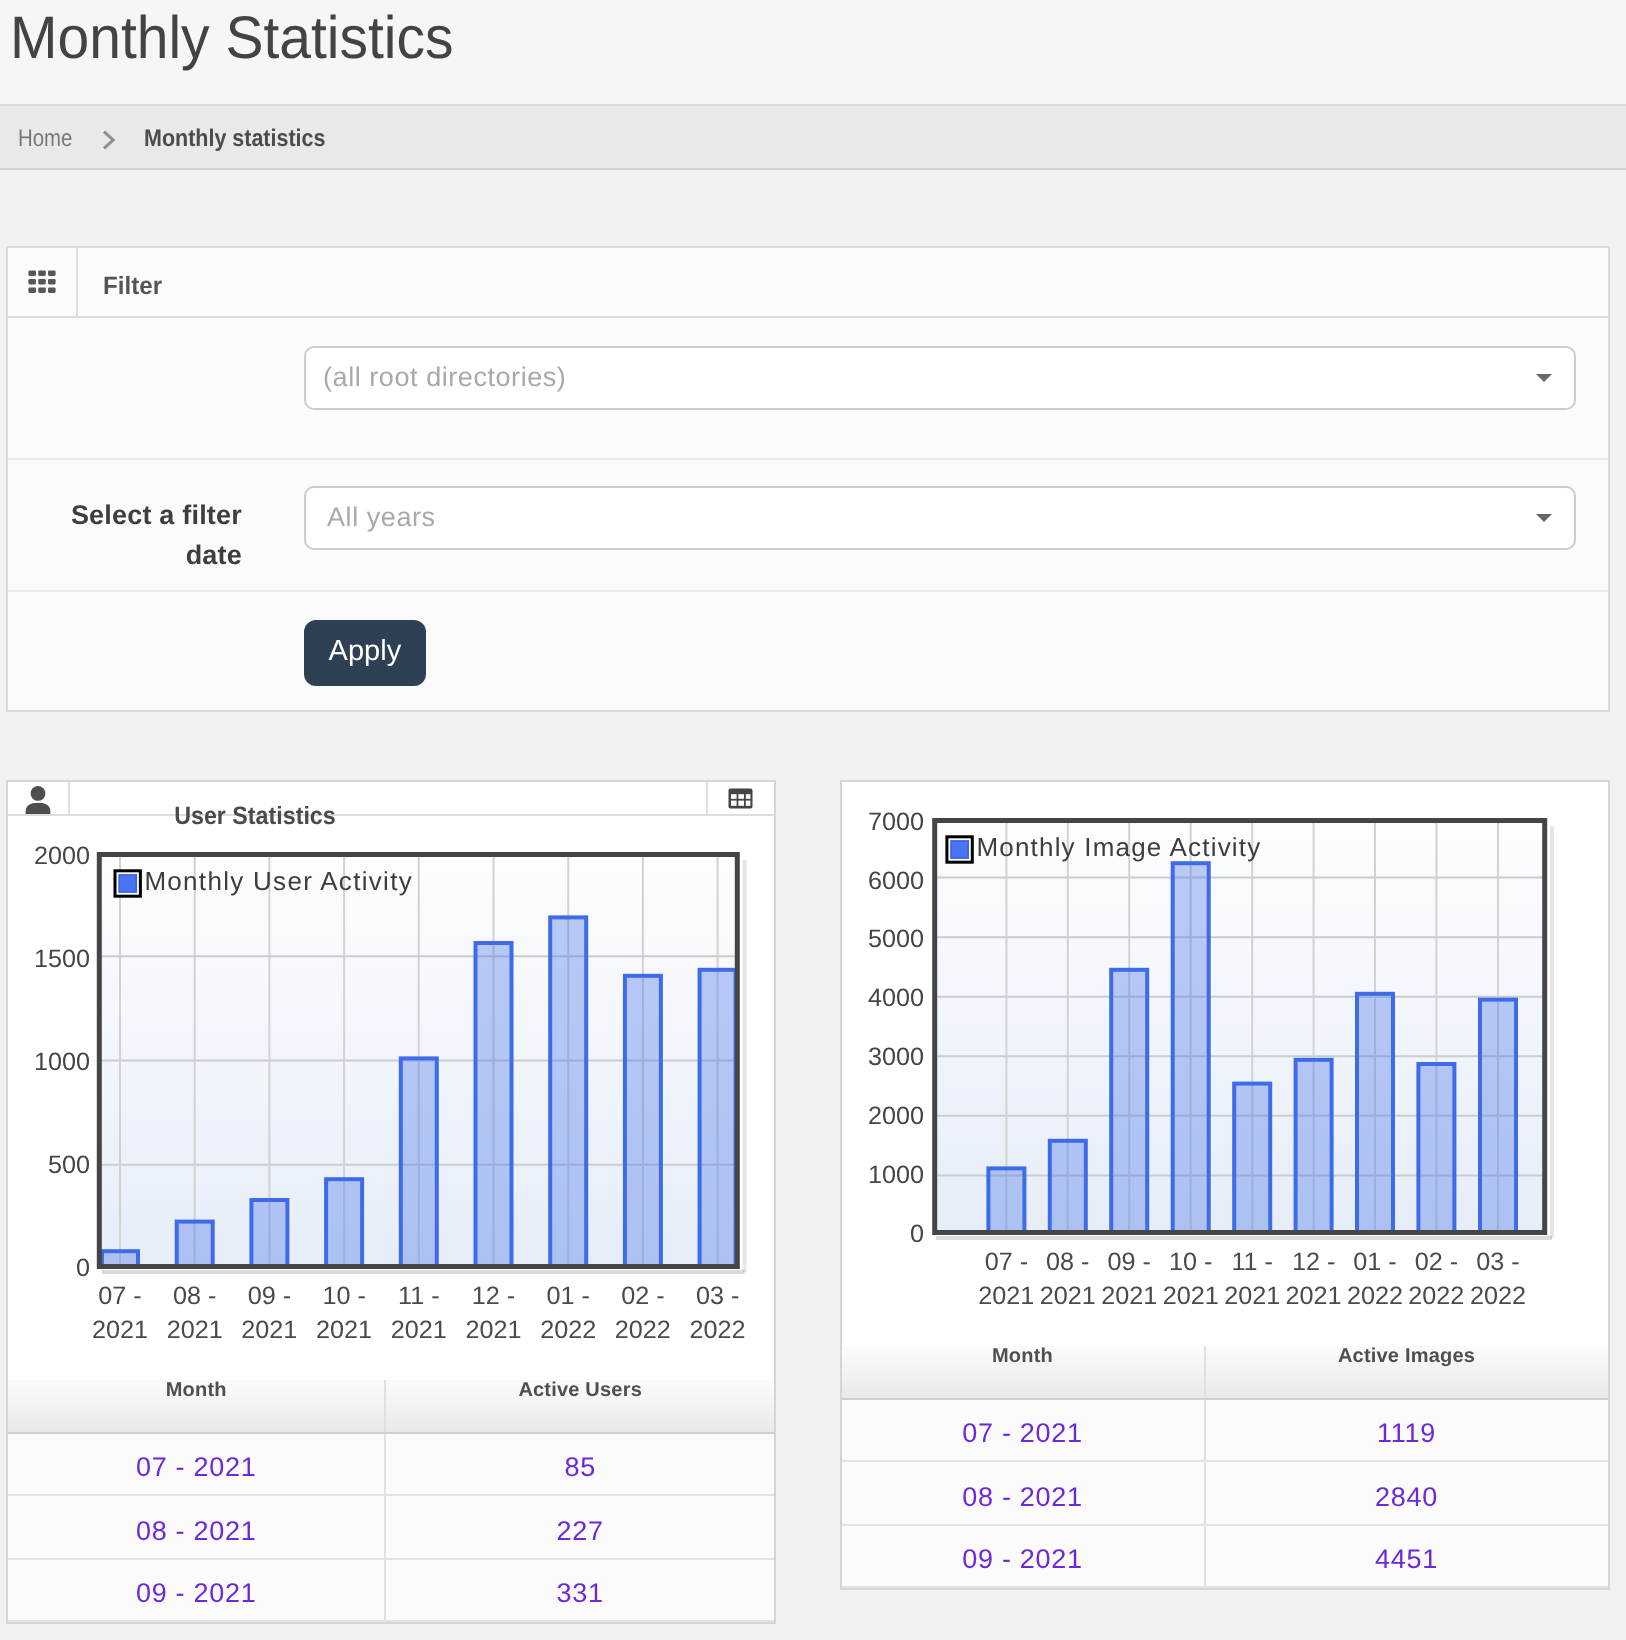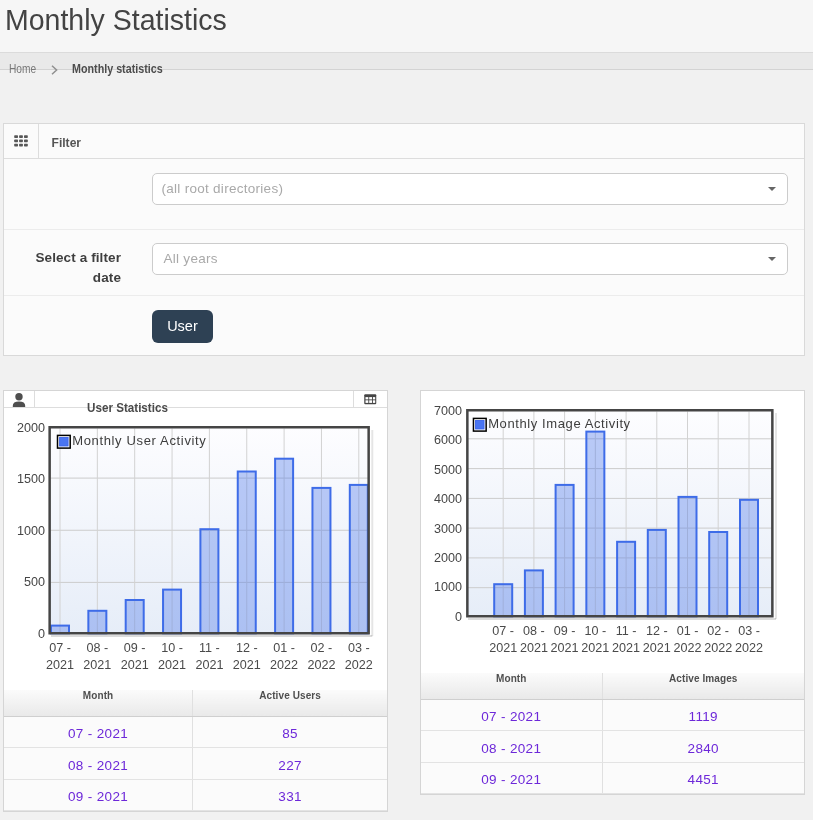--- a/index.html
+++ b/index.html
@@ -1,20 +1,20 @@
 <!DOCTYPE html>
 <html><head>
 <meta charset="utf-8">
 <style>
 * { box-sizing: border-box; margin:0; padding:0; }
 html,body { width:813px; height:820px; overflow:hidden; }
 body { background:#f1f1f1; font-family:"Liberation Sans", sans-serif; position:relative; }
 .tophdr { background:#f6f6f6; height:52px; position:relative; }
 .tophdr h1 { position:absolute; top:2.6px; left:4.5px; font-size:30px; font-weight:400; color:#434343; transform:scaleX(0.95); transform-origin:left top; white-space:nowrap; }
-.crumb { height:18px; background:#e9e9e9; border-top:1px solid #dbdbdb; border-bottom:1px solid #d3d3d3; position:relative; font-size:12px; }
+.crumb { height:33px; background:#e9e9e9; border-top:1px solid #dbdbdb; border-bottom:1px solid #d3d3d3; position:relative; font-size:12px; }
 .crumb .home { position:absolute; left:9px; top:9px; color:#787878; transform:scaleX(0.85); transform-origin:left top; }
 .crumb .chev { position:absolute; left:51px; top:11px; }
 .crumb .cur { position:absolute; left:72px; top:9px; color:#4c4c4c; font-weight:bold; transform:scaleX(0.895); transform-origin:left top; white-space:nowrap; }
 .panel { position:absolute; left:3px; top:123px; width:802px; height:233px; background:#fbfbfb; border:1px solid #d9d9d9; }
 .phead { height:35px; border-bottom:1px solid #dddddd; display:flex; }
 .picon { width:35px; border-right:1px solid #dddddd; display:flex; align-items:center; justify-content:center; }
 .ptitle { line-height:38px; padding-left:13px; font-size:12.5px; font-weight:bold; color:#555555; transform:scaleX(0.965); transform-origin:left top; }
 .pbody { position:relative; height:195px; }
 .flabel { position:absolute; width:117px; text-align:right; font-weight:bold; font-size:13.5px; color:#3e3e3e; line-height:20px; letter-spacing:0.1px; }
 .fselect { position:absolute; left:148px; width:636px; height:32px; background:#ffffff; border:1px solid #cccccc; border-radius:5px; font-size:13.5px; color:#a9a9a9; line-height:30px; padding-left:8.5px; letter-spacing:0.28px; }
@@ -66,21 +66,21 @@
       </svg>
     </div>
     <div class="ptitle">Filter</div>
   </div>
   <div class="pbody">
     <div class="fselect" style="top:13.5px;">(all root directories)<span class="caret"></span></div>
     <div class="fsep" style="top:70px;"></div>
     <div class="flabel" style="top:89px;">Select a filter<br>date</div>
     <div class="fselect" style="top:83.5px; padding-left:10.5px;">All years<span class="caret"></span></div>
     <div class="fsep" style="top:136px;"></div>
-    <div class="fbtn">User</div>
+    <div class="fbtn">Apply</div>
   </div>
 </div>
 
 <div class="cards">
   <div class="card left">
     <div class="chead">
       <div class="cicon" style="width:31px;">
         <svg width="14" height="14" viewBox="0 0 14 14" style="margin-top:2px;">
           <circle cx="7" cy="3.7" r="3.7" fill="#4e4e4e"></circle>
           <path d="M0.8 13.8 v-1 q0,-4.4 6.2,-4.4 q6.2,0 6.2,4.4 v1 q0,0.2 -0.2,0.2 h-12 q-0.2,0 -0.2,-0.2 z" fill="#4e4e4e"></path>

